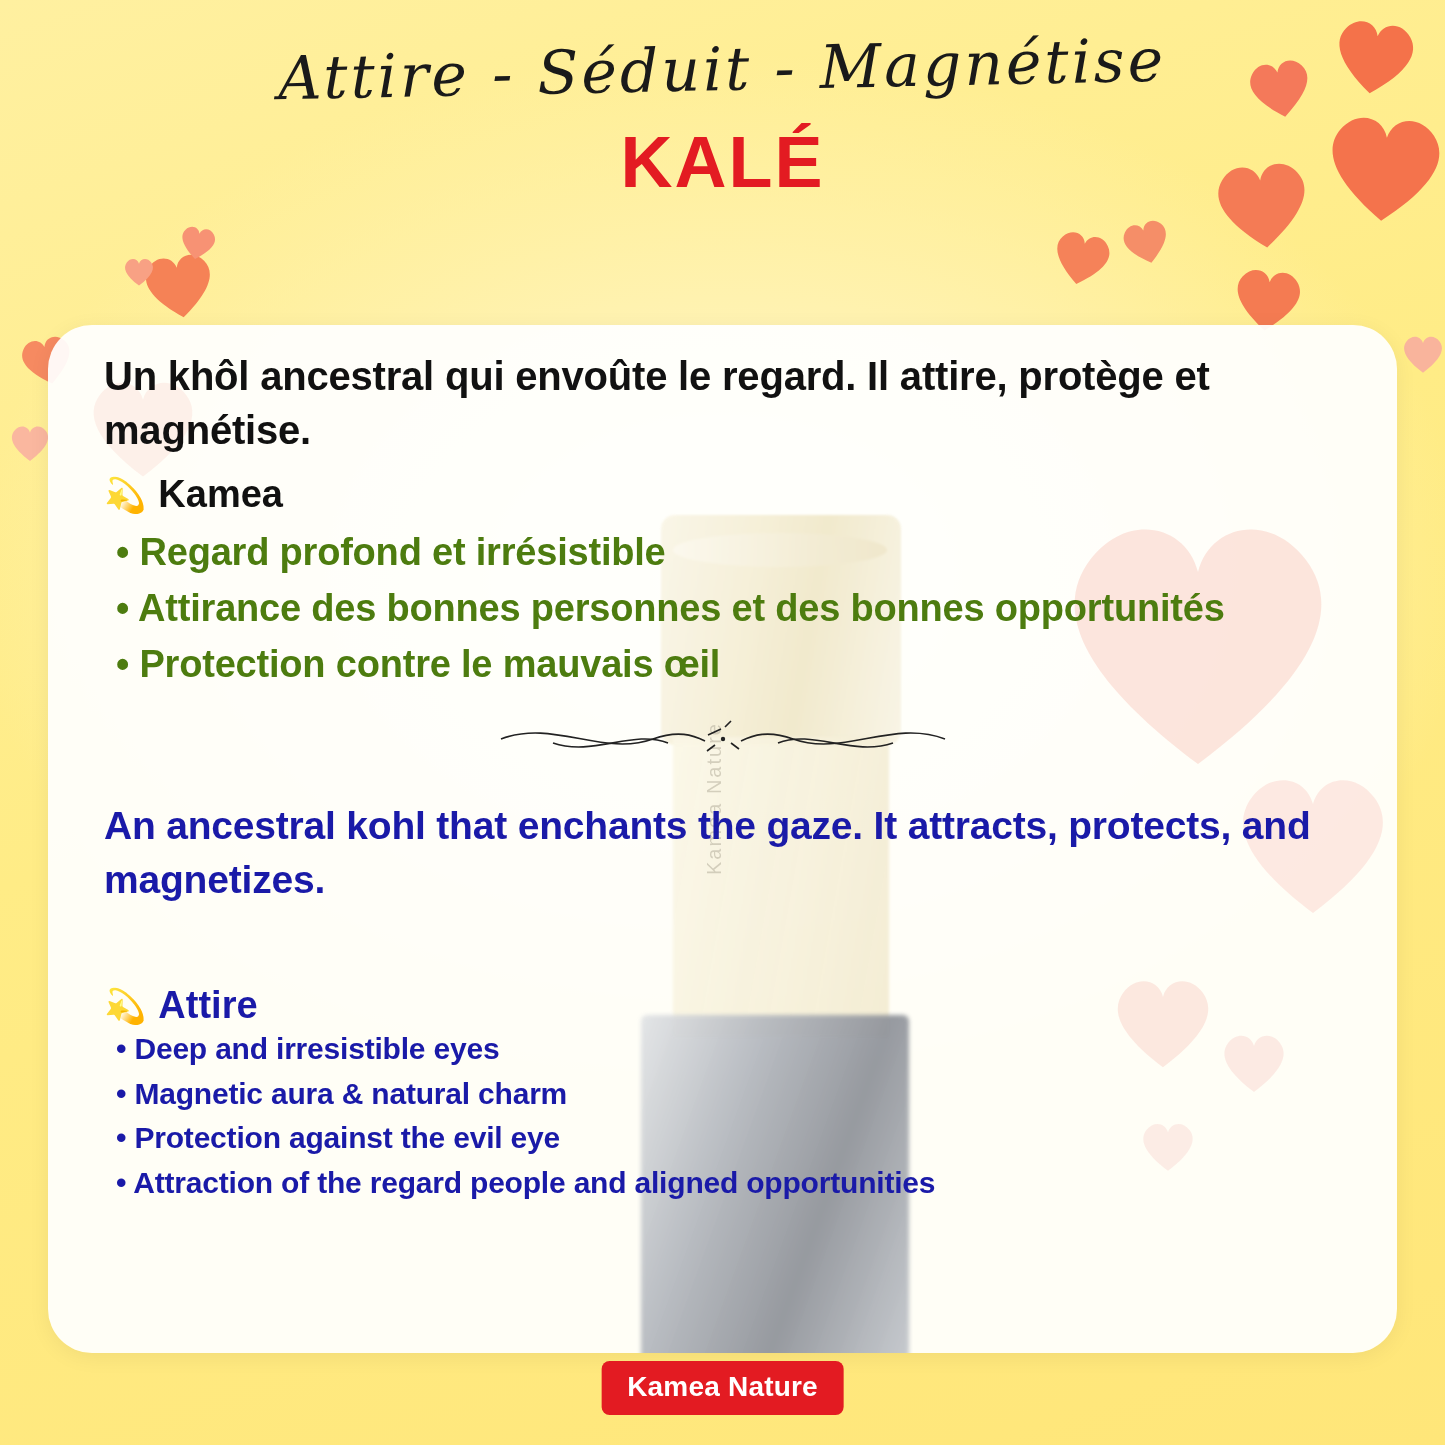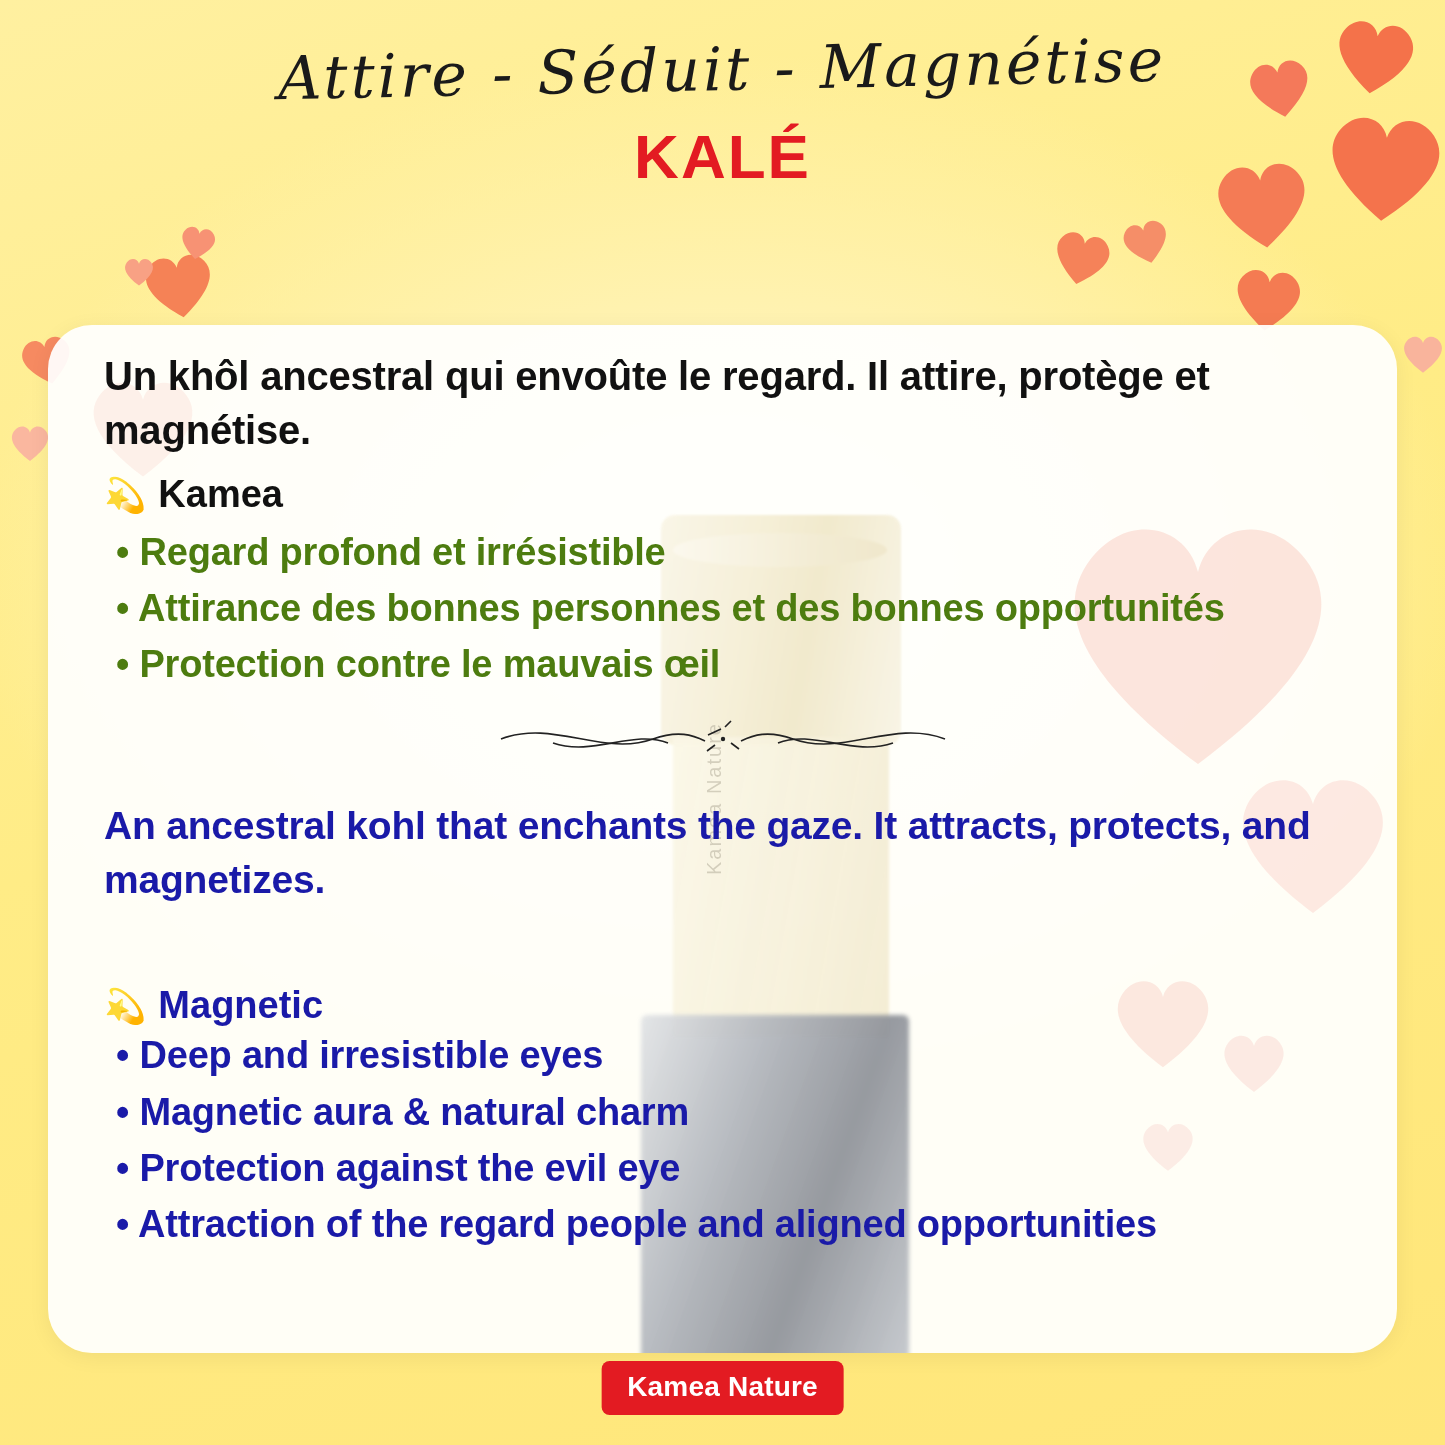--- a/index.html
+++ b/index.html
@@ -47,21 +47,21 @@
     letter-spacing: 3px;
     font-weight: 400;
     transform: rotate(-1.2deg);
     display: inline-block;
     white-space: nowrap;
   }
   .brand-title {
     margin-top: 22px;
     font-family: "Liberation Sans", sans-serif;
     font-weight: bold;
-    font-size: 62px;
+    font-size: 72px;
     color: #E31B22;
     letter-spacing: 2px;
     line-height: 1;
   }
 
   
   .card {
     position: absolute;
     left: 48px;
     top: 325px;
@@ -178,21 +178,21 @@
   .en-effects-head {
     margin-top: 78px;
     font-size: 38px;
     font-weight: bold;
     color: #1A1AA8;
     display: flex;
     align-items: center;
     gap: 12px;
   }
   .en-bullet {
-    font-size: 38px;
+    font-size: 30px;
     font-weight: bold;
     color: #1A1AA8;
     line-height: 1.48;
     letter-spacing: -0.2px;
     padding-left: 12px;
   }
 
   
   .footer-badge {
     position: absolute;
@@ -355,21 +355,21 @@
         </g>
         <circle cx="230" cy="26" r="2.2" fill="#222"></circle>
       </svg>
     </div>
 
     <div class="en-block">
       <div class="en-intro">An ancestral kohl that enchants the gaze. It attracts, protects, and magnetizes.</div>
 
       <div class="en-effects-head">
         <span class="star-icon">💫</span>
-        <span>Magnetic</span>
+        <span>Attire</span>
       </div>
 
       <div>
         <div class="en-bullet">• Deep and irresistible eyes</div>
         <div class="en-bullet">• Magnetic aura &amp; natural charm</div>
         <div class="en-bullet">• Protection against the evil eye</div>
         <div class="en-bullet">• Attraction of the regard people and aligned opportunities</div>
       </div>
     </div>
 

